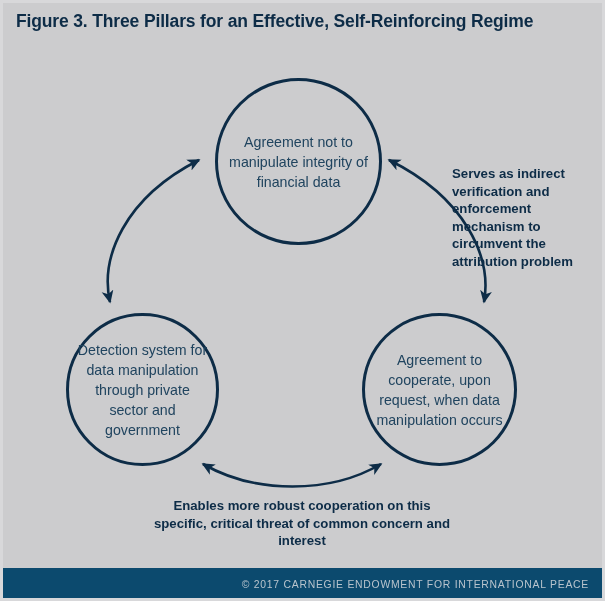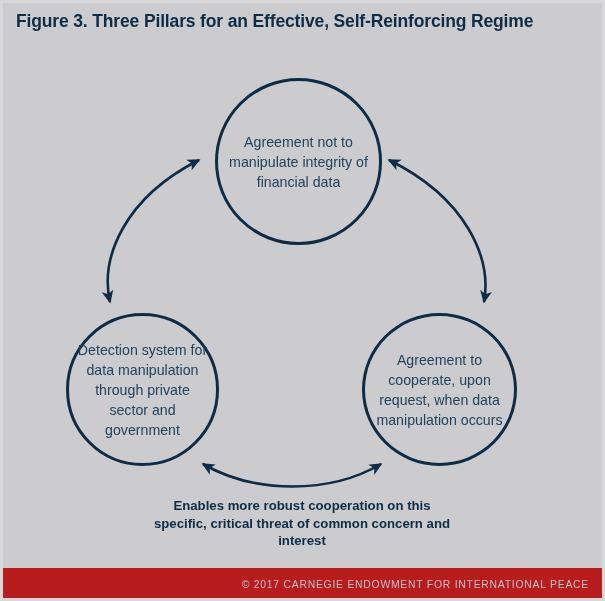--- a/index.html
+++ b/index.html
@@ -105,21 +105,21 @@
     top: 497px;
     width: 300px;
     text-align: center;
   }
   #footer-bar {
     position: absolute;
     left: 0;
     bottom: 0;
     width: 605px;
     height: 33px;
-    background: #b91c1c;
+    background: #0c4a6e;
     z-index: 4;
     display: flex;
     align-items: center;
     justify-content: flex-end;
   }
   #footer-credit {
     font-size: 10.4px;
     letter-spacing: 0.75px;
     color: #b9c4cd;
     padding-right: 16px;
@@ -152,20 +152,21 @@
 
   <div class="node-circle" id="node-bottom-left">
     <div class="node-label">Detection system for data manipulation through private sector and government</div>
   </div>
 
   <div class="node-circle" id="node-bottom-right">
     <div class="node-label">Agreement to cooperate, upon request, when data manipulation occurs</div>
   </div>
 
 
+  <div class="edge-label" id="edge-label-right">Serves as indirect verification and enforcement mechanism to circumvent the attribution problem</div>
 
   <div class="edge-label" id="edge-label-bottom">Enables more robust cooperation on this specific, critical threat of common concern and interest</div>
 
   <div id="footer-bar">
     <div id="footer-credit">© 2017 CARNEGIE ENDOWMENT FOR INTERNATIONAL PEACE</div>
   </div>
 
   <div id="figure-border"></div>
 
 </div>

